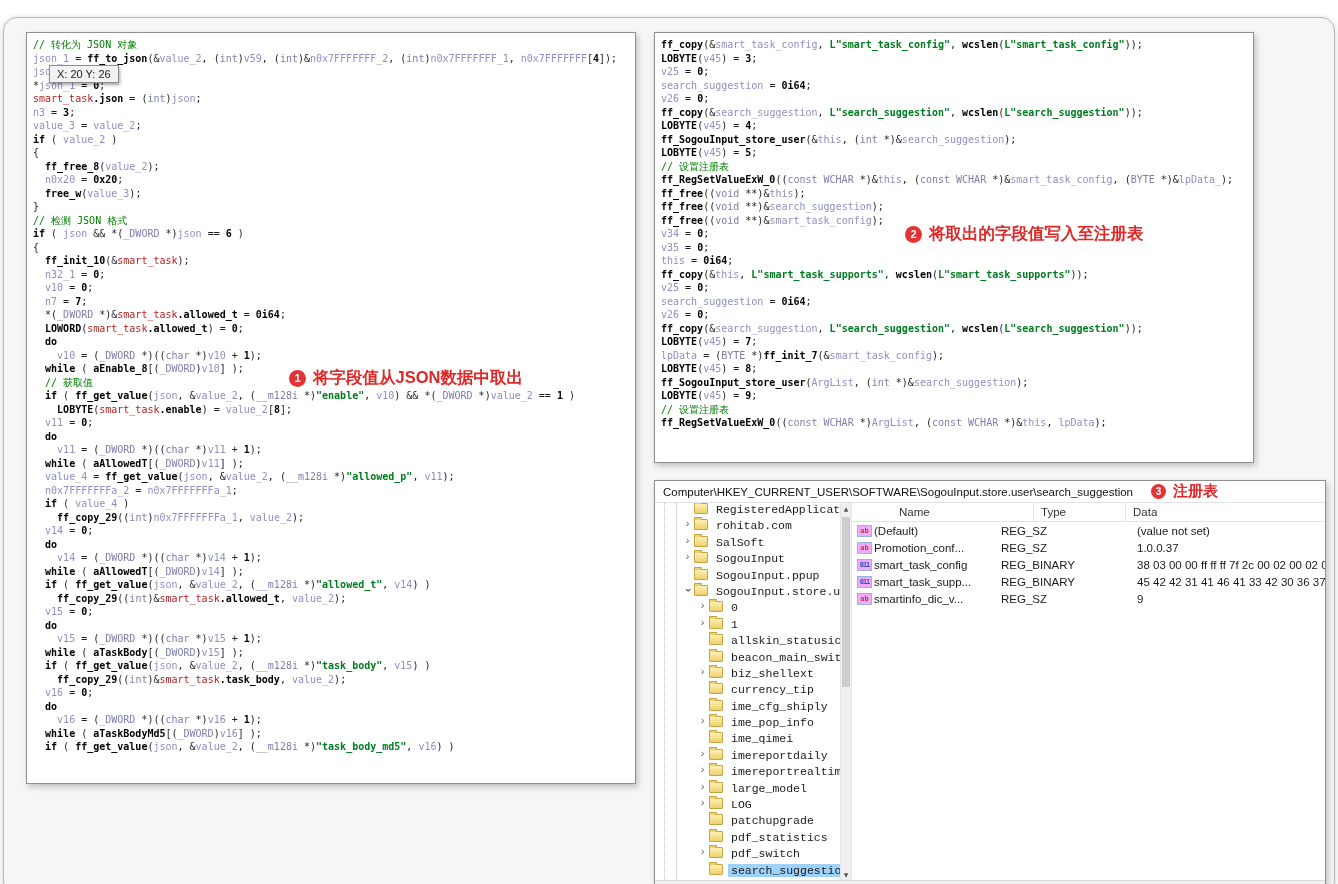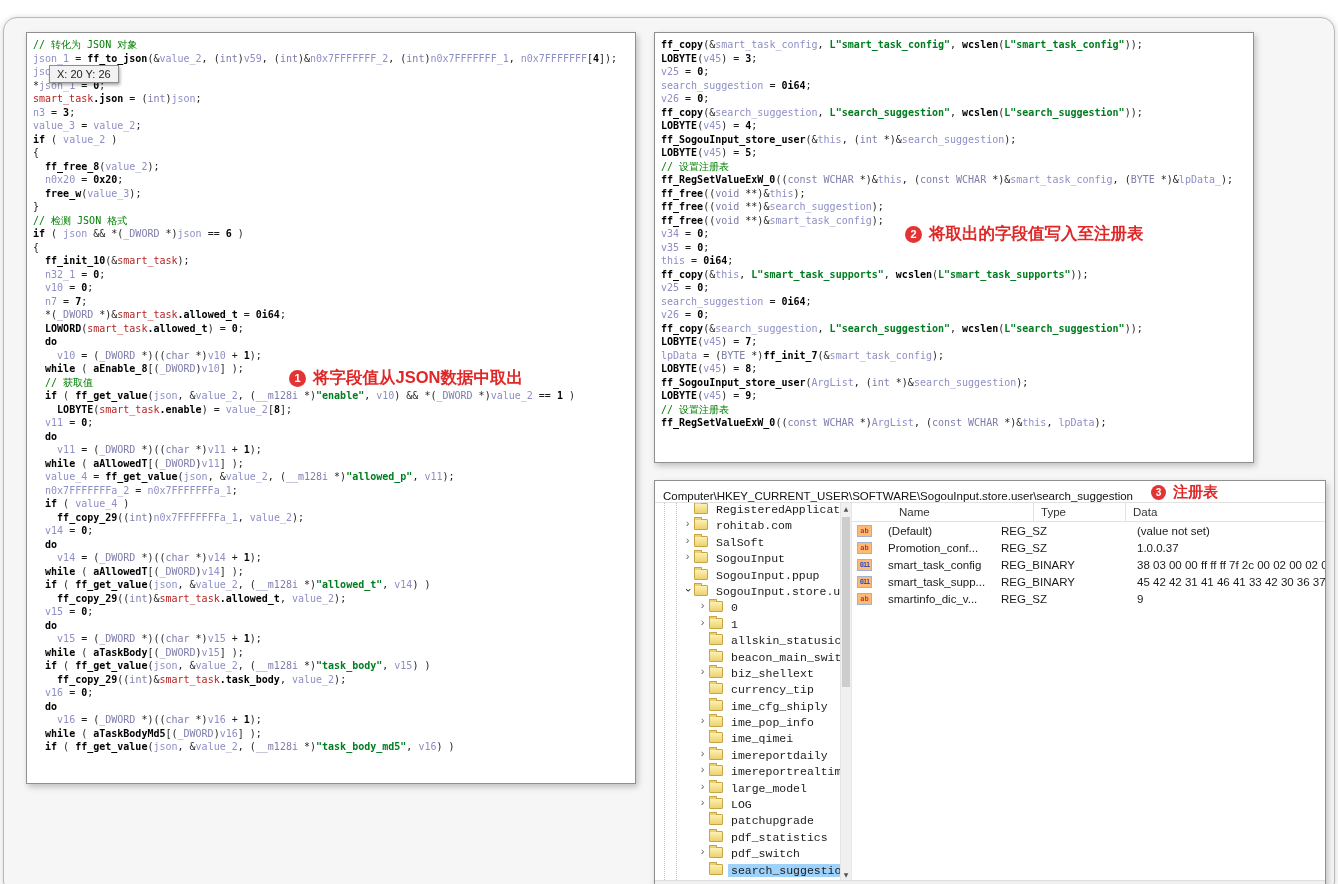--- a/index.html
+++ b/index.html
@@ -31,21 +31,21 @@
   .anno{position:absolute;display:flex;align-items:center;gap:7px;font-family:"Liberation Sans","DejaVu Sans",sans-serif;
         font-weight:bold;color:#e02727;white-space:nowrap;z-index:6;}
   .anno .acirc{display:inline-block;width:17px;height:17px;border-radius:50%;background:#e23434;color:#fff;
         font-size:11px;line-height:17px;text-align:center;flex:0 0 auto;}
   #anno-1{left:262px;top:334px;font-size:16.5px;}
   #anno-2{left:250px;top:190px;font-size:16.5px;}
   #anno-3{position:static;display:inline-flex;margin-left:18px;font-size:15px;vertical-align:middle;}
   #anno-3 .acirc{width:15px;height:15px;line-height:15px;font-size:10px;}
 
   
-  .addrbar{height:22px;border-bottom:1px solid #e2e2e2;display:flex;align-items:flex-end;padding:0 8px;
+  .addrbar{height:22px;border-bottom:1px solid #e2e2e2;display:flex;align-items:center;padding:0 8px;
            font-family:"Liberation Sans",sans-serif;font-size:11.5px;color:#111;background:#fff;}
   .reg-main{display:flex;height:377px;}
   .tree-wrap{position:relative;width:185px;height:100%;overflow:hidden;}
   .guide{position:absolute;top:0;bottom:0;border-left:1px dotted #c3c3c3;}
   .trow{position:relative;display:flex;align-items:flex-start;height:16.4px;font-family:Liberation Mono, monospace;
         font-size:11.5px;color:#1a1a1a;white-space:nowrap;}
   .tind{display:inline-block;height:1px;flex:0 0 auto;}
   .texp{display:inline-block;width:13px;flex:0 0 auto;text-align:center;color:#6b6b6b;font-size:11px;line-height:10px;}
   .texp.down{transform:rotate(90deg);color:#222;}
   .ficon{position:relative;display:inline-block;width:14px;height:11px;flex:0 0 auto;margin-right:5px;
@@ -61,21 +61,21 @@
   .tree-scroll .thumb{position:absolute;left:1px;right:1px;top:14px;height:170px;background:#cdcdcd;}
 
   .vals{flex:1;border-left:1px solid #e6e6e6;font-family:"Liberation Sans",sans-serif;font-size:11.5px;overflow:hidden;}
   .vhead{display:flex;height:19px;align-items:center;color:#333;border-bottom:1px solid #e3e3e3;padding-left:40px;}
   .vhead span{padding-left:7px;border-right:1px solid #e3e3e3;height:100%;display:flex;align-items:center;}
   .vh-name{width:142px;} .vh-type{width:92px;} .vh-data{flex:1;border-right:none!important;}
   .vrow{display:flex;height:17px;align-items:center;color:#1a1a1a;white-space:nowrap;}
   .vc-name{width:142px;display:flex;align-items:center;padding-left:5px;overflow:hidden;}
   .vc-type{width:92px;padding-left:7px;}
   .vc-data{flex:1;padding-left:7px;overflow:hidden;margin-left:44px;}
-  .vicon{display:inline-block;width:15px;height:12px;margin-right:16px;flex:0 0 auto;background:#fdba74;
+  .vicon{display:inline-block;width:15px;height:12px;margin-right:2px;flex:0 0 auto;background:#f0abfc;
          border:1px solid #9cb4cf;font-size:7px;line-height:10px;text-align:center;
          font-family:"DejaVu Sans Mono",monospace;font-weight:bold;}
   .vicon.sz{color:#c03a3a;}
   .vicon.bin{color:#3a52c0;letter-spacing:-1px;}
   .reg-bottom{height:11px;background:#f0f0f0;border-top:1px solid #dddddd;}
 </style>
 </head>
 <body>
 
 <div class="frame">

